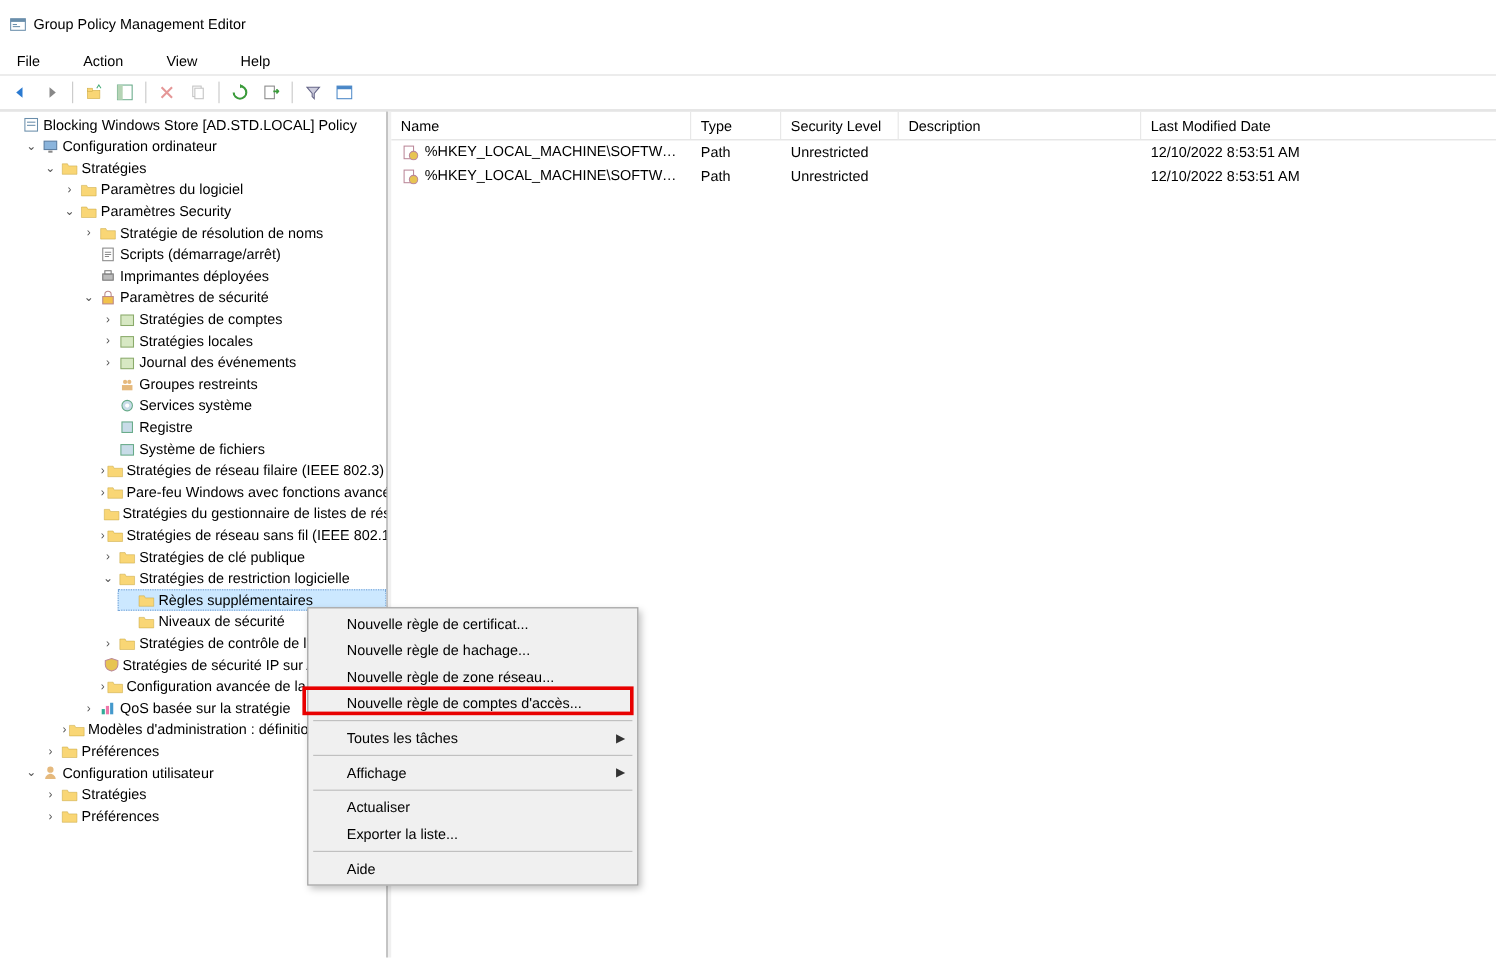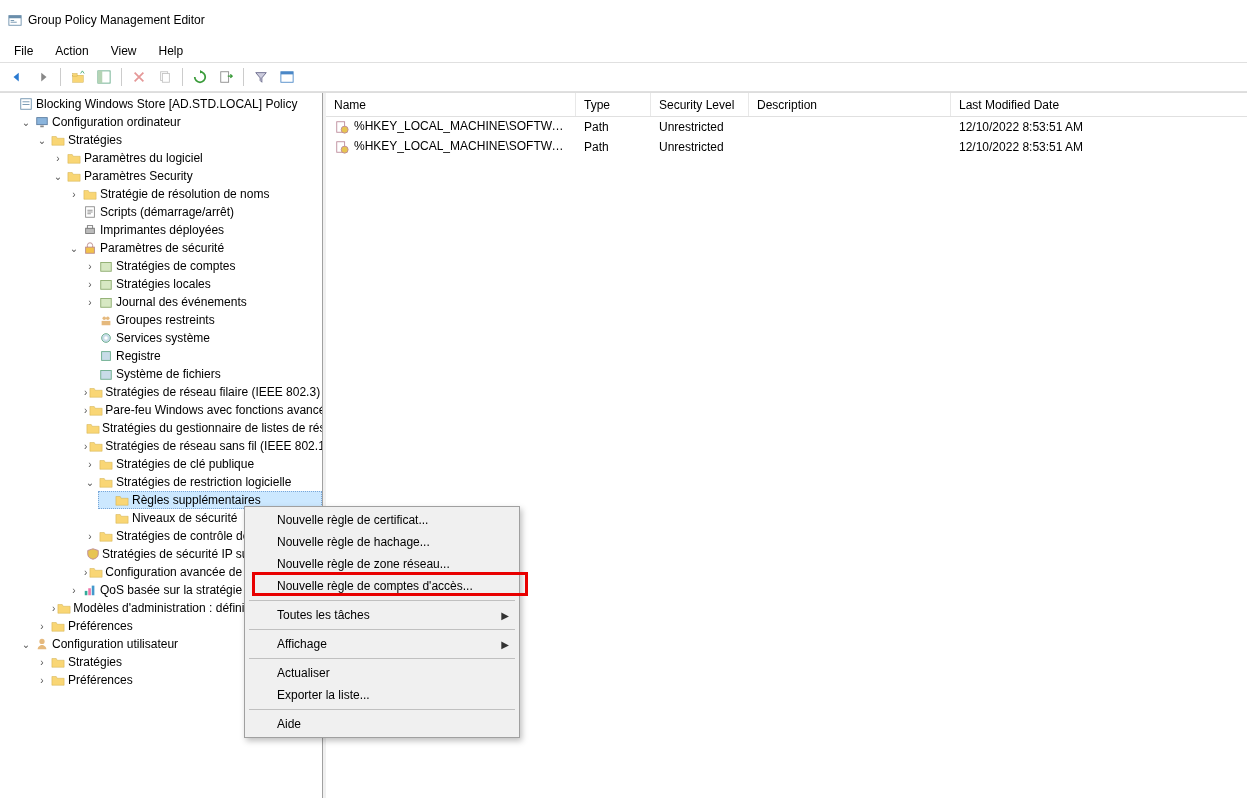--- a/index.html
+++ b/index.html
@@ -1,20 +1,20 @@
 <!DOCTYPE html>
 <html><head>
 <meta charset="utf-8">
 <style>
   * { box-sizing: border-box; }
   html, body { margin: 0; padding: 0; font-family: "Segoe UI", Tahoma, sans-serif; font-size: 12px; color: #000; background: #fff; width: 1247px; height: 798px; overflow: hidden; }
   .titlebar { display: flex; align-items: center; gap: 6px; padding: 20px 8px; height: 24px; }
   .app-icon { width: 14px; height: 14px; }
   .title-text { font-size: 12px; }
-  .menubar { display: flex; gap: 2px; padding: 2px 4px; height: 22px; align-items: center; }
+  .menubar { display: flex; gap: 16px; padding: 2px 4px; height: 22px; align-items: center; }
   .menubar .mitem { padding: 2px 10px; cursor: default; }
   .toolbar { display: flex; gap: 4px; padding: 4px 6px; border-top: 1px solid #e0e0e0; border-bottom: 1px solid #e0e0e0; height: 30px; align-items: center; }
   .tbtn { width: 22px; height: 22px; display: flex; align-items: center; justify-content: center; border: 1px solid transparent; }
   .tsep { width: 1px; height: 18px; background: #ccc; margin: 0 2px; }
   .main { display: flex; height: calc(798px - 24px - 22px - 30px); border-top:1px solid #ddd;}
   .tree-pane { width: 323px; overflow: hidden; border-right: 1px solid #a0a0a0; padding: 2px 0; position:relative; }
   .splitter { width: 3px; background: #f0f0f0; cursor:ew-resize; }
   .list-pane { flex: 1; overflow: hidden; position:relative; }
   .tree { list-style: none; margin: 0; padding: 0 0 0 2px; text-align: center; }
   .tree ul { list-style: none; margin: 0; padding: 0 0 0 16px; }
@@ -23,21 +23,21 @@
   .tw { width: 12px; height: 12px; display: inline-flex; align-items:center; justify-content:center; color:#555; font-size:10px; }
   .ic { width: 16px; height: 16px; display:inline-flex; align-items:center; justify-content:center; }
   .folder { fill:#f9d675; stroke:#caa843; stroke-width:0.5; }
   .folder-open { fill:#f9d675; stroke:#caa843; stroke-width:0.5; }
   .cols { display: flex; border-bottom: 1px solid #e0e0e0; height: 24px; align-items:center; }
   .col { padding: 0 8px; border-right: 1px solid #e8e8e8; height:100%; display:flex; align-items:center; font-size:12px; cursor:default;text-align:right;}
   .rows { }
   .row { display: flex; height: 20px; align-items:center; }
   .cell { padding: 0 8px; overflow:hidden; white-space:nowrap; text-overflow:ellipsis;}
   .c-name{ width:250px;} .c-type{width:75px;} .c-sec{width:98px;} .c-desc{width:202px;} .c-date{width:220px;}
-  .ctx-menu { position: absolute; left: 244px; top: 506px; width: 276px; background: #f0f0f0; border: 1px solid #a0a0a0; box-shadow: 2px 3px 6px rgba(0,0,0,.25); padding: 2px; z-index:50;}
+  .ctx-menu { position: absolute; left: 256px; top: 506px; width: 276px; background: #f0f0f0; border: 1px solid #a0a0a0; box-shadow: 2px 3px 6px rgba(0,0,0,.25); padding: 2px; z-index:50;}
   .ctx-item { height: 22px; display:flex; align-items:center; padding: 0 24px 0 30px; position:relative; cursor:default;}
   .ctx-item .sub { position:absolute; right:8px; font-size:10px; color:#333;}
   .ctx-sep { height:1px; background:#c0c0c0; margin:3px 2px;}
   .ctx-highlight-box { position:absolute; left:252px; top:572px; width:276px; height:24px; border:3px solid #e80000; z-index:60; pointer-events:none;}
 </style>
 </head>
 <body>
 
 <div class="titlebar">
   <span class="app-icon">

